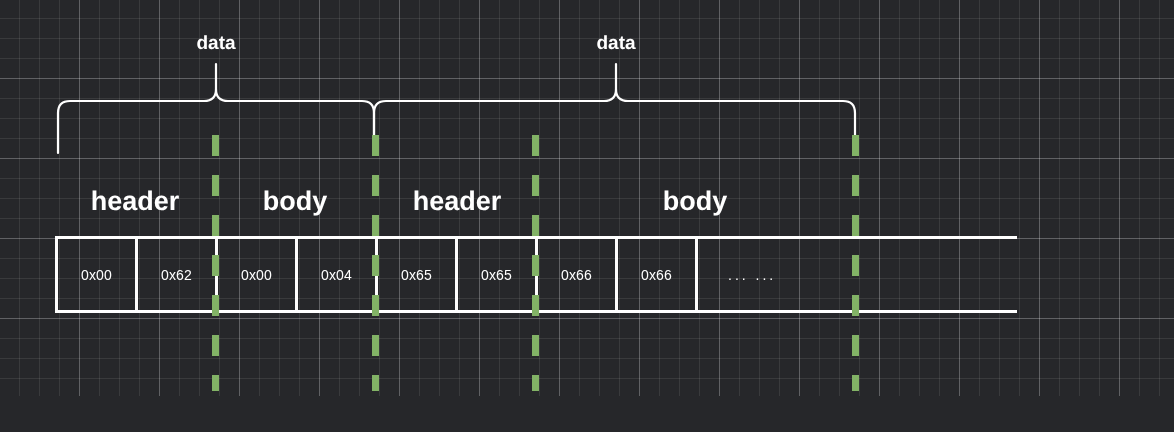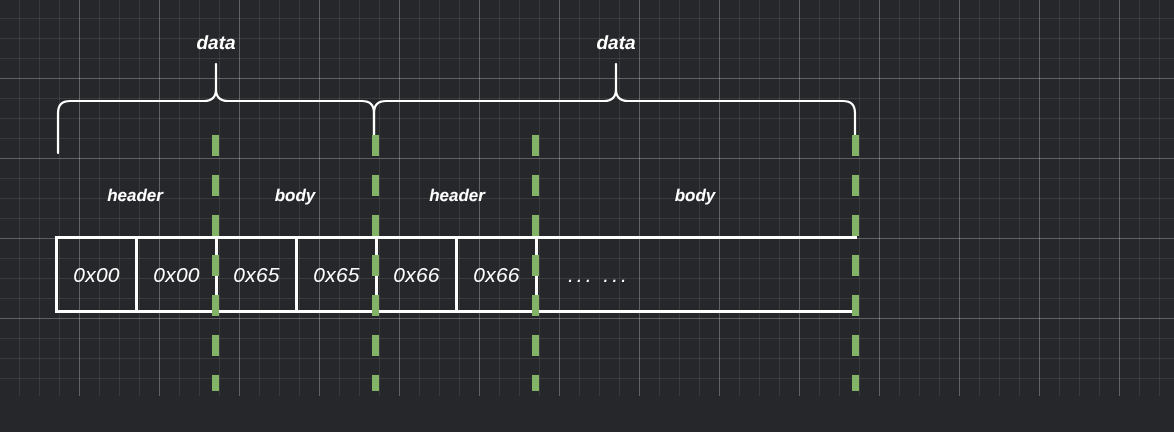--- a/index.html
+++ b/index.html
@@ -13,56 +13,55 @@
     position:relative;
     width:1174px;height:396px;
     background-color:#26272a;
     background-image:
       linear-gradient(to right, rgba(255,255,255,0.085) 1px, transparent 1px),
       linear-gradient(to bottom, rgba(255,255,255,0.085) 1px, transparent 1px),
       linear-gradient(to right, rgba(255,255,255,0.20) 1px, transparent 1px),
       linear-gradient(to bottom, rgba(255,255,255,0.20) 1px, transparent 1px);
     background-size:20px 20px, 20px 20px, 80px 80px, 80px 80px;
     background-position:-1px -2px, -1px -2px, -1px -2px, -1px -2px;
-    font-style:italic;
   }
 
   
   .brace-svg{position:absolute;left:0;top:0;width:1174px;height:432px;pointer-events:none;}
 
   
   .lbl{
     position:absolute;
     color:#ffffff;
     font-weight:bold;
     white-space:nowrap;
     transform:translateX(-50%);
     text-rendering:geometricPrecision;
   }
   .lbl-data{font-size:19px;}
-  .lbl-seg{font-size:17px;}
+  .lbl-seg{font-size:27px;}
 
   
   .byte-table{
     position:absolute;
     left:55px; top:236px;
     height:77px;
     display:flex;
     border-top:3px solid #ffffff;
     border-bottom:3px solid #ffffff;
     border-left:3px solid #ffffff;
     box-sizing:border-box;
   }
   .byte-cell{
     width:80px;
     box-sizing:border-box;
     border-right:3px solid #ffffff;
     display:flex;align-items:center;justify-content:center;
     color:#ffffff;
-    font-size:21px;
+    font-size:14px;
     letter-spacing:0.2px;
   }
   .byte-cell.tail{
     border-right:none;
     width:319px;
     justify-content:flex-start;
     padding-left:30px;
     letter-spacing:3px;
   }
 
@@ -97,21 +96,23 @@
   <div class="lbl lbl-data" style="left:216px;top:33px;">data</div>
   <div class="lbl lbl-data" style="left:616px;top:33px;">data</div>
 
   <div class="lbl lbl-seg" style="left:135px;top:186px;">header</div>
   <div class="lbl lbl-seg" style="left:295px;top:186px;">body</div>
   <div class="lbl lbl-seg" style="left:457px;top:186px;">header</div>
   <div class="lbl lbl-seg" style="left:695px;top:186px;">body</div>
 
   <div class="byte-table">
     <div class="byte-cell">0x00</div>
+    <div class="byte-cell">0x62</div>
     <div class="byte-cell">0x00</div>
+    <div class="byte-cell">0x04</div>
     <div class="byte-cell">0x65</div>
     <div class="byte-cell">0x65</div>
     <div class="byte-cell">0x66</div>
     <div class="byte-cell">0x66</div>
     <div class="byte-cell tail">... ...</div>
   </div>
 
   <div class="gdash" style="--g:#82b366;left:212px;"></div>
   <div class="gdash" style="--g:#82b366;left:372px;"></div>
   <div class="gdash" style="--g:#82b366;left:532px;"></div>

